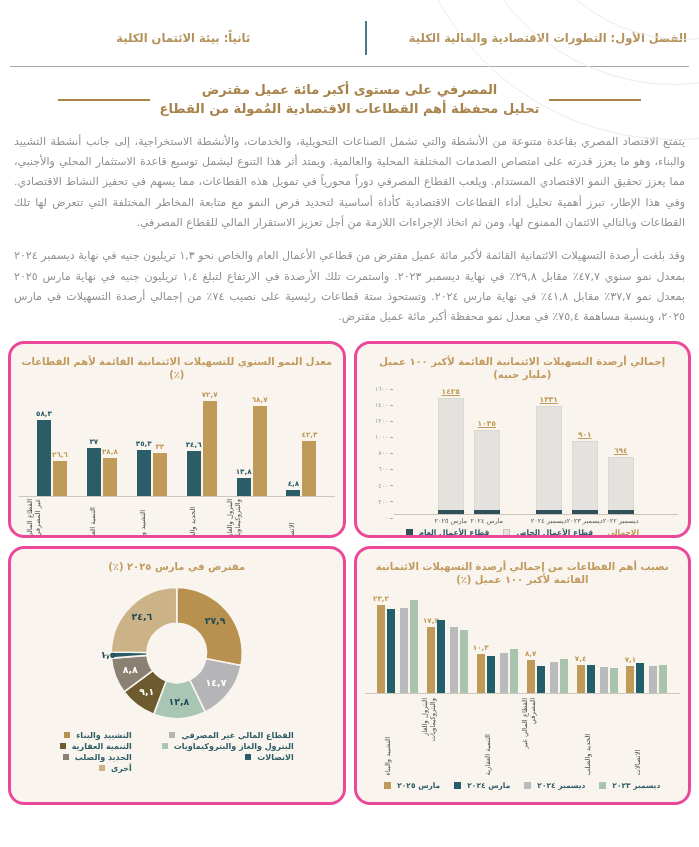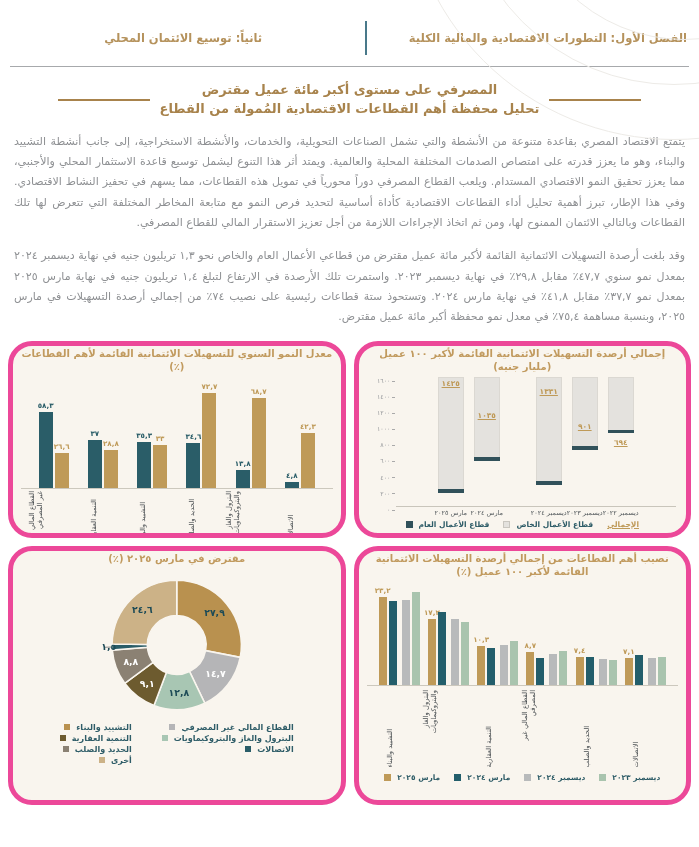--- a/index.html
+++ b/index.html
@@ -27,21 +27,21 @@
   
   .title-row { display:flex; align-items:center; justify-content:center; margin:14px 18px 0 18px; gap:10px; }
   .tline { height:2px; background:#a8834c; flex:0 0 92px; }
   .ptitle-wrap { text-align:center; color:#a8834c; font-weight:bold; font-size:13px; line-height:1.45; }
 
   
   .para { margin:13px 14px 0 14px; color:#8e9093; font-size:11px; line-height:1.85; text-align:justify; }
 
   
   .charts { display:grid; grid-template-columns:1fr 1fr; grid-template-rows:197px 259px; gap:8px; margin:13px 8px 0 8px; }
-  .panel { background:#f9f5ee; border:5px solid #ec4899; border-radius:24px; padding:1px 8px 4px 8px; overflow:hidden; }
+  .panel { background:#f9f5ee; border:3px solid #ec4899; border-radius:16px; padding:11px 8px 4px 8px; overflow:hidden; }
   .ptitle { font-size:10px; color:#c19a5e; font-weight:bold; text-align:center; line-height:1.3; margin-bottom:4px; }
 
   
   .gplot { display:flex; direction:ltr; justify-content:space-around; align-items:flex-end;
            padding:0 8px; border-bottom:1px solid #ccc8bd; }
   .ggroup { display:flex; align-items:flex-end; height:100%; }
   .gcol { position:relative; display:flex; align-items:flex-end; justify-content:center; height:100%; }
   .gbar { display:block; }
   .bar-value { position:absolute; left:50%; transform:translateX(-50%); font-size:7.2px; font-weight:bold; white-space:nowrap; }
   .gx { display:flex; direction:ltr; justify-content:space-around; padding:0 8px; position:relative; }
@@ -57,21 +57,21 @@
   .gold-underline .ltx { color:#bf9a58; text-decoration:underline; }
 
   
   .c2 { display:flex; direction:ltr; padding:0 2px; }
   .c2y { width:27px; display:flex; flex-direction:column; justify-content:space-between; height:136px;
          font-size:6.3px; color:#97999c; text-align:right; direction:ltr; padding-right:1px; }
   .tick::after { content:""; display:inline-block; width:3px; height:1px; background:#aaa; vertical-align:middle; margin-left:1px; }
   .c2main { flex:1; }
   .c2bars { height:130px; display:flex; direction:ltr; align-items:flex-end; justify-content:center;
             border-bottom:1px solid #c9c5bb; }
-  .c2col { position:relative; width:36px; display:flex; flex-direction:column; align-items:center; justify-content:flex-start; height:100%; }
+  .c2col { position:relative; width:36px; display:flex; flex-direction:column; align-items:center; justify-content:flex-end; height:100%; }
   .c2spacer { width:26px; }
   .c2bar { width:26px; display:flex; flex-direction:column; }
   .c2gray { background:#e4e2de; border:1px solid #dbd8d2; border-bottom:none; flex:1; }
   .c2dark { background:#31515a; height:4px; }
   .c2val { position:absolute; left:50%; transform:translateX(-50%); font-size:7.5px; font-weight:bold;
            color:#bf9a58; text-decoration:underline; white-space:nowrap; }
   .c2x { display:flex; direction:ltr; justify-content:center; margin-top:2px; }
   .c2xc { width:36px; font-size:6.5px; color:#53595c; text-align:center; line-height:1.25; }
 
   
@@ -84,21 +84,21 @@
 </head>
 <body>
 
 <div class="arc arc1"></div>
 <div class="arc arc2"></div>
 <div class="arc arc3"></div>
 
 <div class="hdr">
   <div class="hdr-chapter">الفصل الأول: التطورات الاقتصادية والمالية الكلية</div>
   <div class="hdr-div"></div>
-  <div class="hdr-section">ثانياً: توسيع الائتمان المحلي</div>
+  <div class="hdr-section">ثانياً: بيئة الائتمان الكلية</div>
 </div>
 <div class="hdr-rule"></div>
 
 <div class="title-row">
   <div class="tline"></div>
   <div class="ptitle-wrap">
     <div>المصرفي على مستوى أكبر مائة عميل مقترض</div>
     <div>تحليل محفظة أهم القطاعات الاقتصادية المُمولة من القطاع</div>
   </div>
   <div class="tline"></div>

